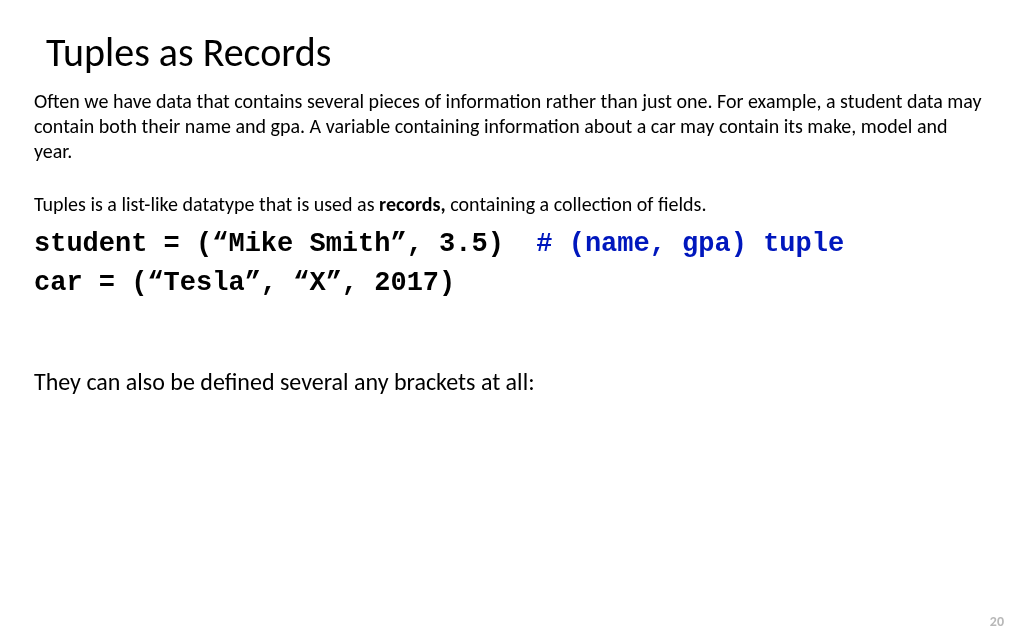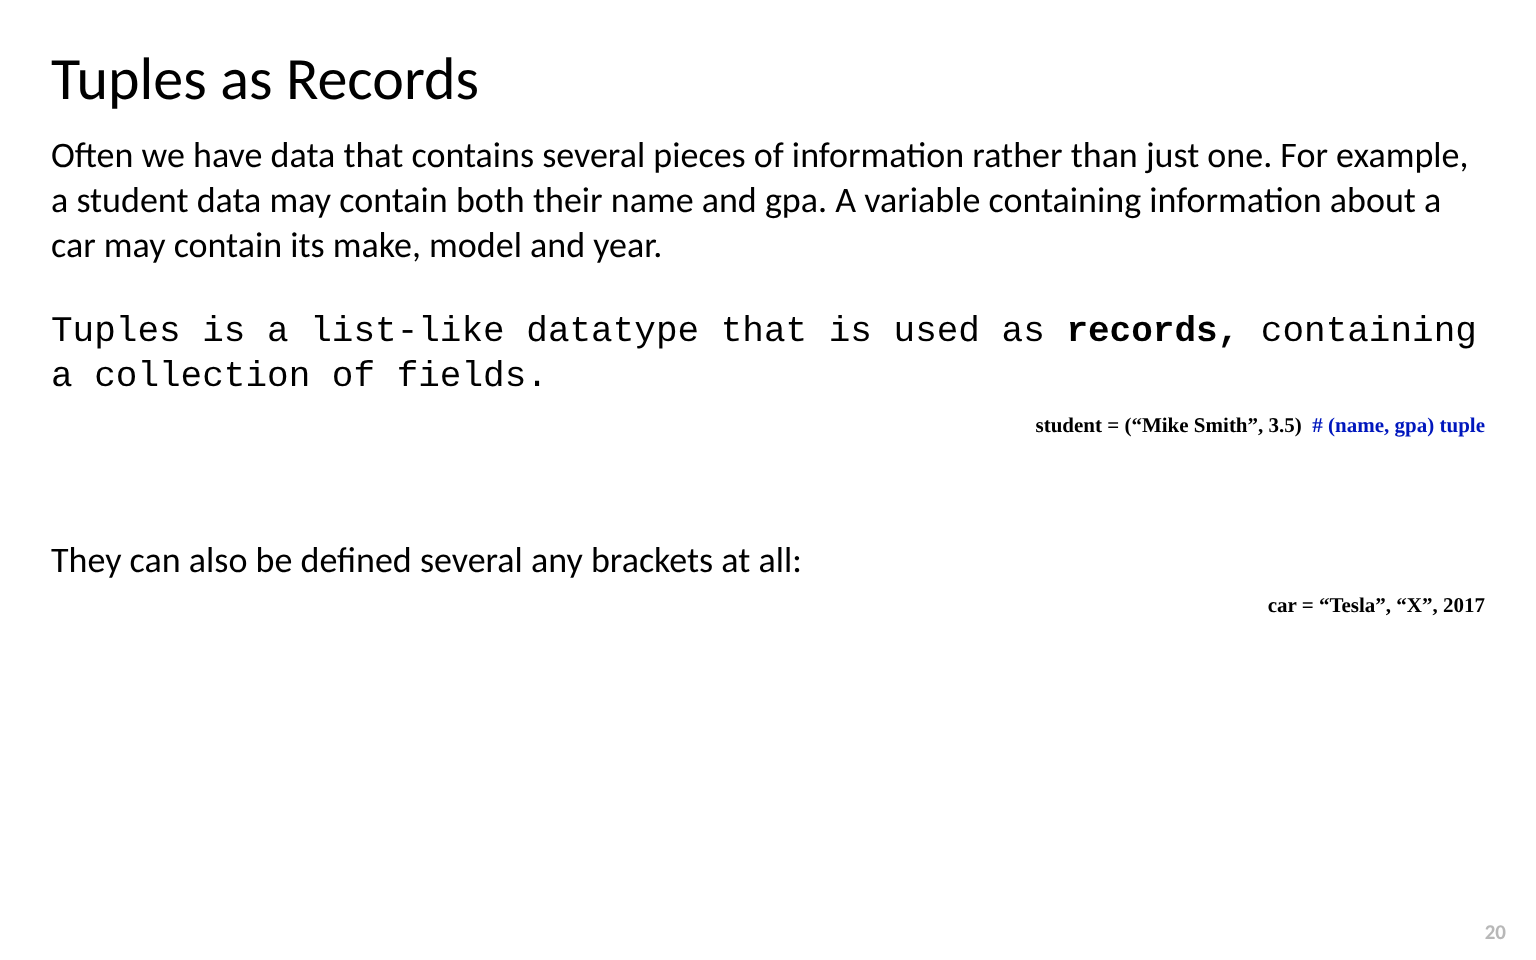--- a/index.html
+++ b/index.html
@@ -14,47 +14,46 @@
       font-family: "Gill Sans", "Gill Sans MT", Calibri, sans-serif;
       color: #000000;
       padding: 28px 34px;
       position: relative;
     }
     .title {
       font-size: 40px;
       font-weight: 400;
       margin-bottom: 12px;
       letter-spacing: 0px;
+      margin-left: 12px;
     }
     .para {
-      font-size: 24px;
+      font-size: 20px;
       line-height: 1.25;
       font-weight: 400;
       margin-bottom: 28px;
     }
     .para2 {
-      font-size: 24px;
+      font-size: 20px;
       line-height: 1.25;
       font-weight: 400;
       margin-bottom: 8px;
-      font-family: Liberation Mono, monospace;
     }
     .bold {
       font-weight: 700;
     }
     .code-block {
       margin-bottom: 6px;
     }
     .code-line {
-      font-family: Liberation Serif, serif;
-      font-size: 14px;
+      font-family: Liberation Mono, monospace;
+      font-size: 27px;
       font-weight: 700;
       line-height: 1.45;
       white-space: pre;
-      text-align: right;
     }
     .comment {
       color: #0017bd;
     }
     .section-gap {
       height: 58px;
     }
     .para3 {
       font-size: 24px;
       line-height: 1.25;
@@ -76,23 +75,23 @@
 <h1 class="title">Tuples as Records</h1>
 
 <p class="para">Often we have data that contains several pieces of information rather than just one. For example, a student data may contain both their name and gpa.  A variable containing information about a car may contain its make, model and year.</p>
 
 <p class="para2">
   <span>Tuples is a list-like datatype that is used as </span><span class="bold">records,</span><span> containing a collection of fields.</span>
 </p>
 
 <div class="code-block">
   <div class="code-line"><span>student = (“Mike Smith”, 3.5)  </span><span class="comment"># (name, gpa) tuple</span></div>
+  <div class="code-line">car = (“Tesla”, “X”, 2017)</div>
 </div>
 
 <div class="section-gap"></div>
 
 <p class="para3">They can also be defined several any brackets at all:</p>
 
 <div class="code-block">
-  <div class="code-line">car = “Tesla”, “X”, 2017</div>
 </div>
 
 <div class="page-number">20</div>
 
 </body></html>

